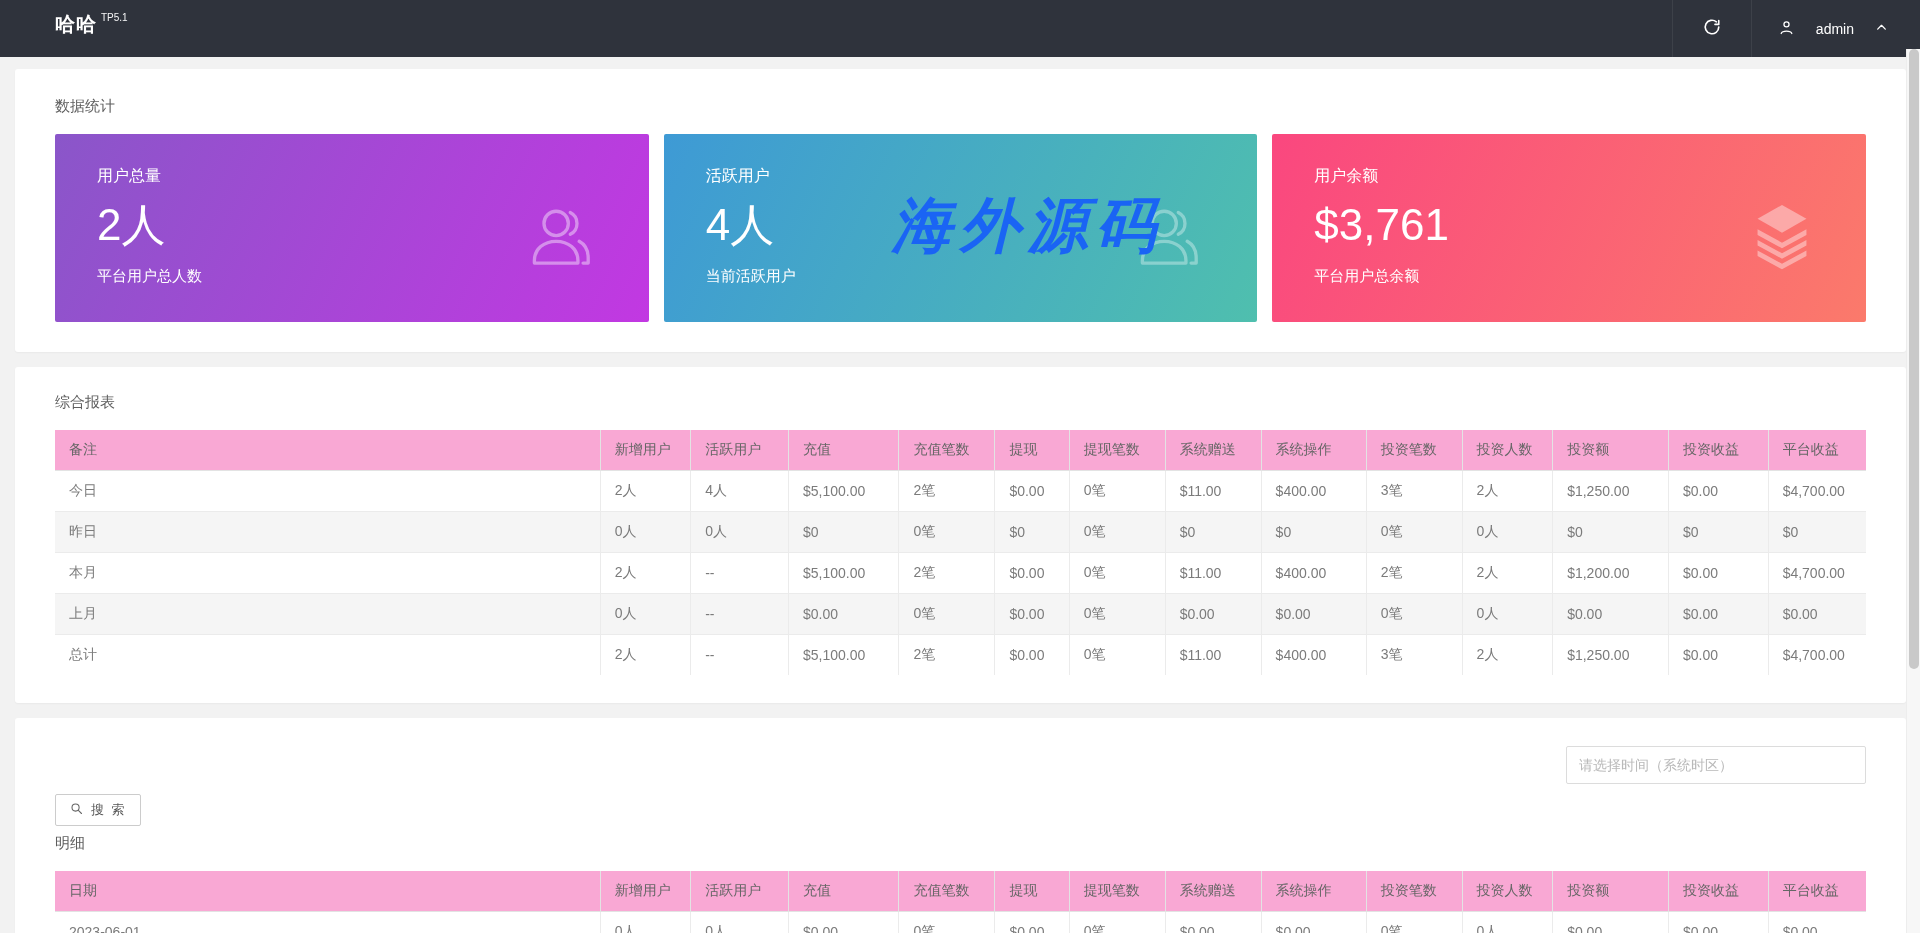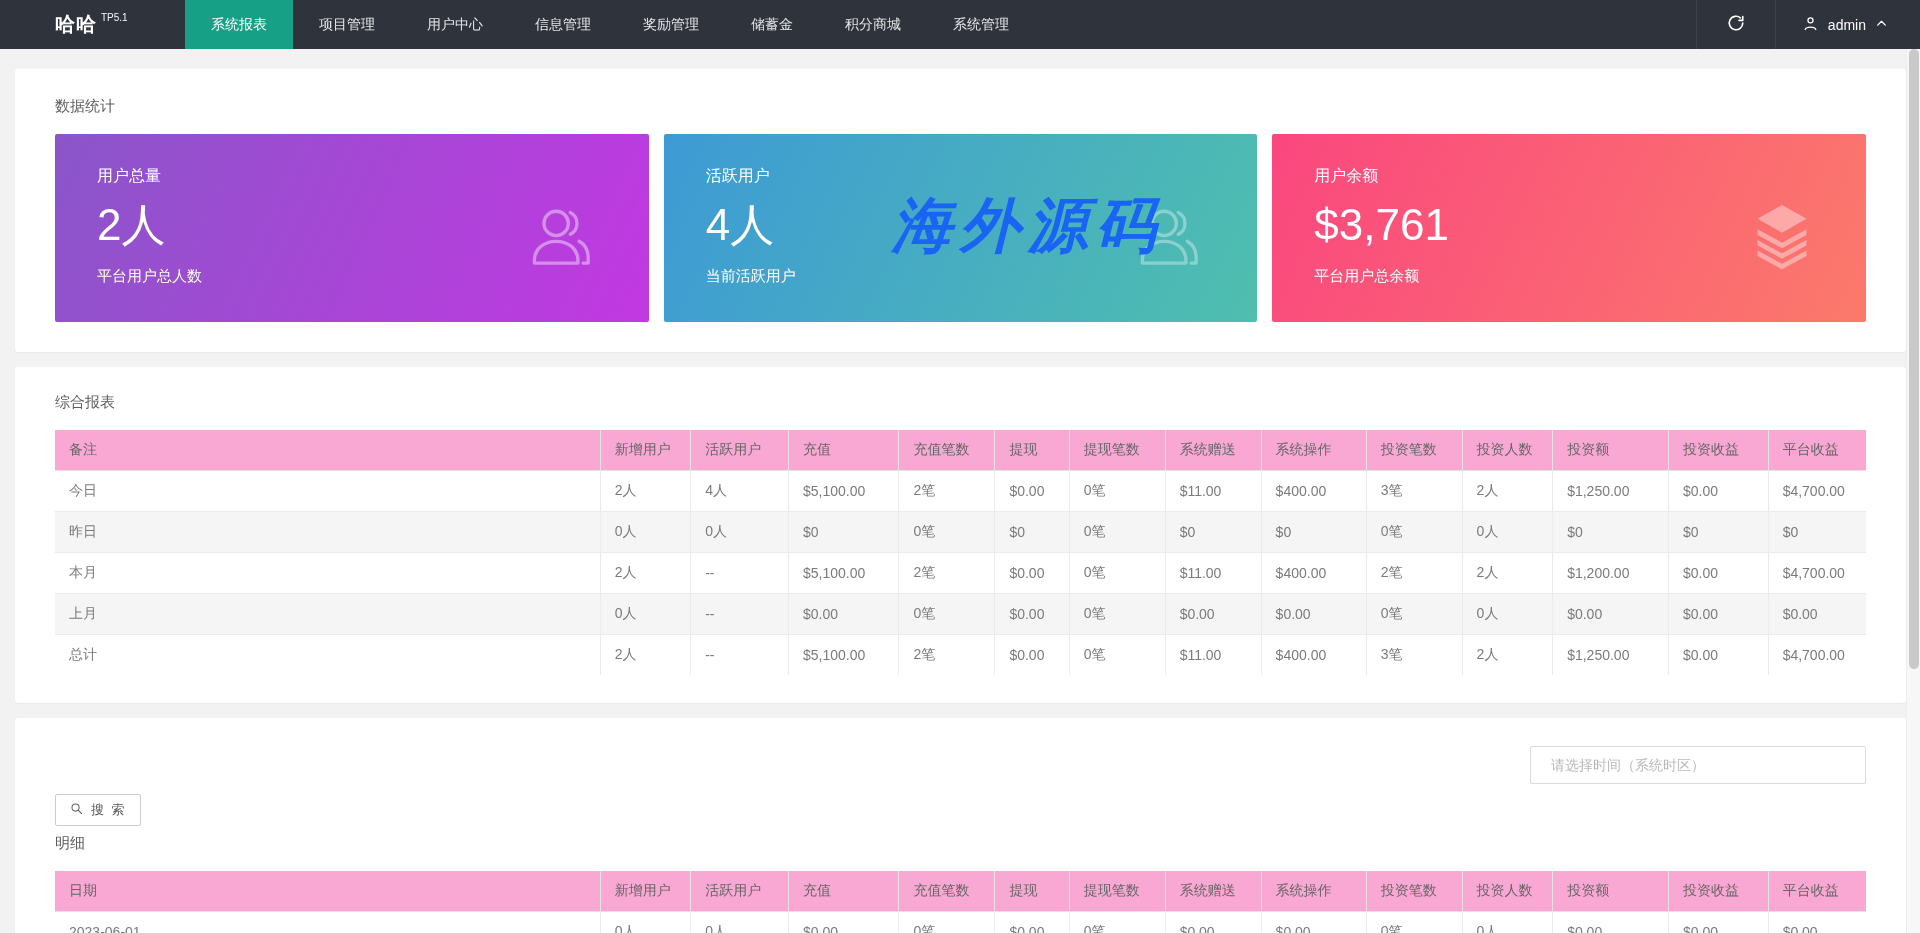--- a/index.html
+++ b/index.html
@@ -2,31 +2,31 @@
 <html><head>
 <meta charset="utf-8">
 <style>
   html,body{margin:0;padding:0;}
   body{
     width:1920px;height:933px;overflow:hidden;position:relative;
     background:#f2f2f2;
     font-family:"Liberation Sans","DejaVu Sans",sans-serif;
   }
   
-  .topnav{height:49px;background:#2f333c;display:flex;align-items:stretch;color:#fff;}
+  .topnav{height:57px;background:#2f333c;display:flex;align-items:stretch;color:#fff;}
   .logo{display:flex;align-items:flex-start;padding:11px 0 0 55px;width:130px;box-sizing:content-box;cursor:pointer;}
   .logo-main{font-size:20px;font-weight:bold;letter-spacing:1px;line-height:26px;}
   .logo-badge{font-size:10px;margin-left:4px;margin-top:1px;opacity:.95;}
   .nav-items{display:flex;align-items:stretch;}
   .nav-item{display:flex;align-items:center;padding:0 26px;font-size:14px;color:rgba(255,255,255,.88);cursor:pointer;white-space:nowrap;}
   .nav-item.active{background:#16a085;color:#fff;}
   .nav-right{margin-left:auto;display:flex;align-items:stretch;}
   .nav-iconbtn{display:flex;align-items:center;padding:0 30px;background:none;border:none;cursor:pointer;
     border-left:1px solid rgba(255,255,255,.07);}
-  .nav-user{display:flex;align-items:center;gap:9px;padding:0 32px 0 26px;font-size:14px;color:#fff;cursor:pointer;
+  .nav-user{display:flex;align-items:center;gap:21px;padding:0 32px 0 26px;font-size:14px;color:#fff;cursor:pointer;
     border-left:1px solid rgba(255,255,255,.07);}
   
   .scrollbar{position:absolute;top:49px;right:0;width:14px;height:884px;background:#f7f7f7;border-left:1px solid #ededed;box-sizing:border-box;}
   .scrollbar .thumb{position:absolute;top:0;left:2px;width:10px;height:620px;background:#c9c9c9;border-radius:7px;}
   
   main{position:absolute;top:49px;left:0;right:14px;bottom:0;padding:20px 0 0 15px;box-sizing:border-box;
     display:flex;flex-direction:column;gap:15px;overflow:hidden;}
   .panel{background:#fff;border-radius:3px;box-shadow:0 1px 2px rgba(0,0,0,.04);padding:0 40px;}
   .section-title{font-size:15px;color:#5e5e5e;font-weight:normal;margin:0 0 18px 0;}
   
@@ -47,45 +47,35 @@
   
   .panel-summary{padding-top:26px;padding-bottom:28px;}
   .data-table{width:100%;border-collapse:collapse;border:1px hidden #fff;table-layout:fixed;font-size:14px;color:#7b7b7b;}
   .data-table th{background:#f9a8d4;font-weight:normal;text-align:left;padding:11px 14px;color:#666;
     border:1px solid #e3e3e3;overflow:hidden;white-space:nowrap;}
   .data-table td{padding:11px 14px;border:1px solid #ebebeb;overflow:hidden;white-space:nowrap;}
   .data-table tbody tr:nth-child(even){background:#f5f5f5;}
   
   .panel-detail{padding-top:28px;flex:1;}
   .search-row{display:flex;justify-content:flex-end;}
-  .search-input{width:336px;height:38px;border:1px solid #dcdcdc;border-radius:2px;padding:0 20px;
+  .search-input{width:300px;height:38px;border:1px solid #dcdcdc;border-radius:2px;padding:0 12px;
     font-size:14px;color:#333;box-sizing:border-box;outline:none;font-family:inherit;}
   .search-input::placeholder{color:#b9b9b9;}
   .search-btn-row{display:flex;justify-content:flex-start;margin:10px 0 8px 0;}
   .search-button{display:inline-flex;align-items:center;gap:7px;background:#fff;border:1px solid #ccc;
     border-radius:2px;padding:6px 13px;font-size:13px;color:#555;cursor:pointer;font-family:inherit;letter-spacing:2px;}
 </style>
 </head>
 <body>
 
 <header class="topnav">
   <div class="logo">
     <span class="logo-main">哈哈</span>
     <span class="logo-badge">TP5.1</span>
   </div>
-  <nav class="nav-items">
-      <div class="nav-item active">系统报表</div>
-      <div class="nav-item">项目管理</div>
-      <div class="nav-item">用户中心</div>
-      <div class="nav-item">信息管理</div>
-      <div class="nav-item">奖励管理</div>
-      <div class="nav-item">储蓄金</div>
-      <div class="nav-item">积分商城</div>
-      <div class="nav-item">系统管理</div>
-    </nav>
   <div class="nav-right">
     <button class="nav-iconbtn">
       <span>
         <svg width="18" height="18" viewBox="0 0 24 24" fill="none" stroke="#fff" stroke-width="2.2" stroke-linecap="round" stroke-linejoin="round">
           <path d="M21 12a9 9 0 1 1-3.2-6.9"></path>
           <polyline points="21 3.5 21 8.5 16 8.5"></polyline>
         </svg>
       </span>
     </button>
     <div class="nav-user">

